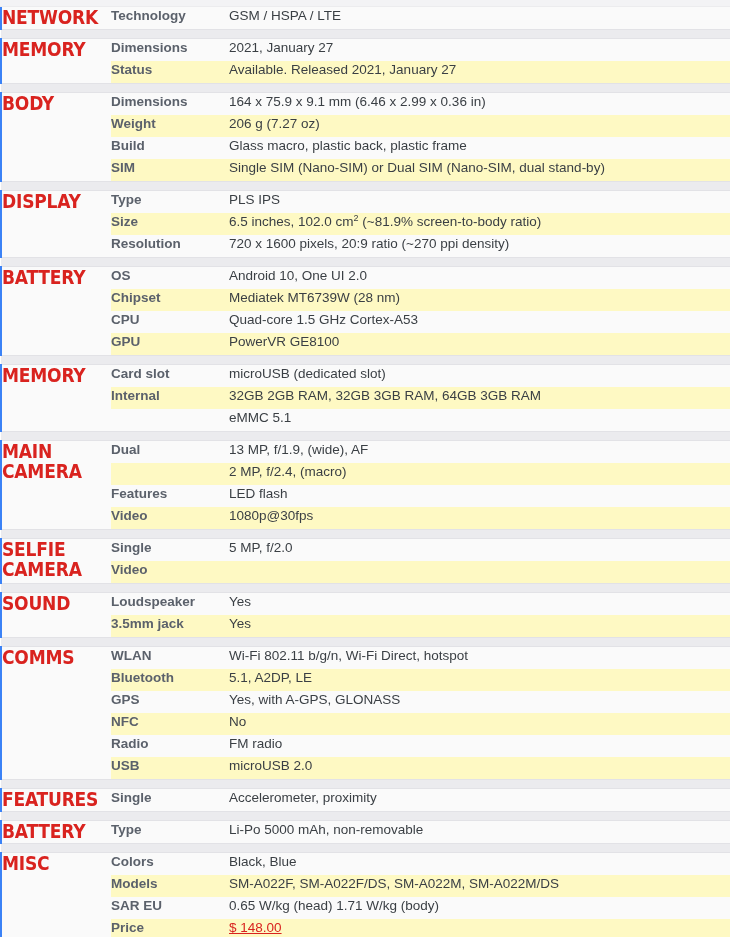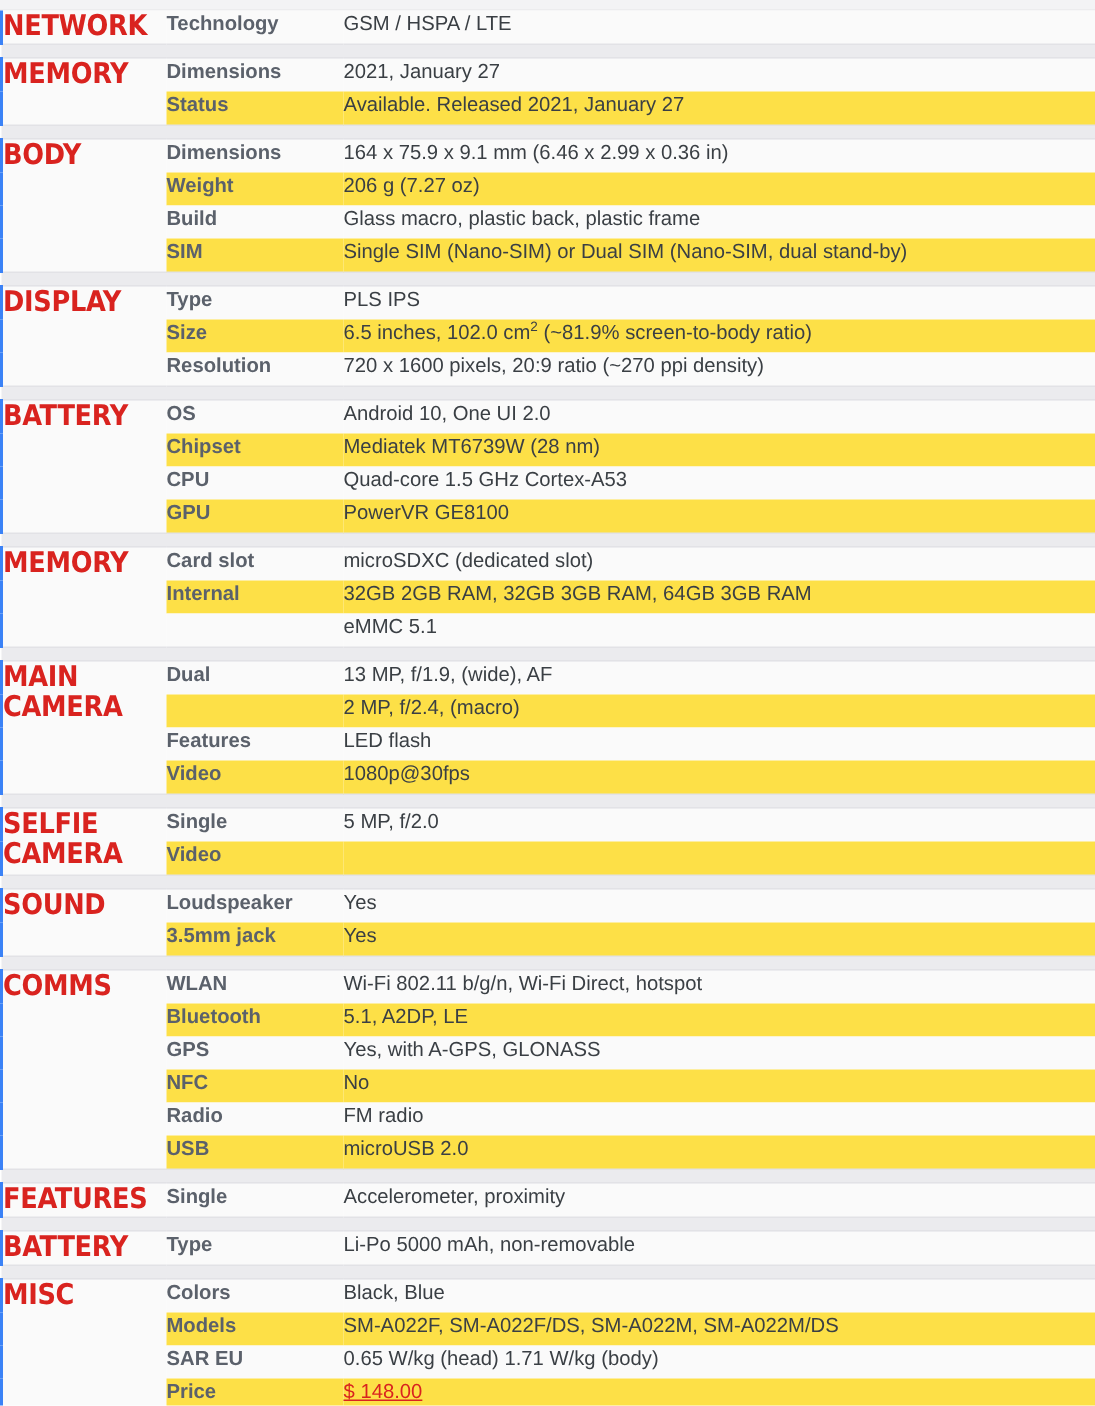--- a/index.html
+++ b/index.html
@@ -72,21 +72,21 @@
   td.val {
     font-size: 13.5px;
     color: #3a3f44;
     padding: 3px 10px 2px 0;
     line-height: 17px;
     margin-top: 23px;
   }
 
   
   tr.stripe-a td { background: #fafafa; }
-  tr.stripe-b td { background: #fde047; }
+  tr.stripe-b td { background: #fef9c3; }
 
   
   tr.sec-gap td {
     height: 8px;
     background: #ebebee;
     border-top: 1px solid #e2e2e6;
     border-bottom: 1px solid #e2e2e6;
     padding: 0;
   }
 
@@ -187,21 +187,21 @@
         <tr class="spec-row stripe-b">
           <td class="lbl">GPU</td>
           <td class="val">PowerVR GE8100</td>
         </tr>
         <tr class="sec-gap">
           <td colspan="3"></td>
         </tr>
         <tr class="spec-row stripe-a">
           <td class="cat" rowspan="3">MEMORY</td>
           <td class="lbl">Card slot</td>
-          <td class="val">microSDXC (dedicated slot)</td>
+          <td class="val">microUSB (dedicated slot)</td>
         </tr>
         <tr class="spec-row stripe-b">
           <td class="lbl">Internal</td>
           <td class="val">32GB 2GB RAM, 32GB 3GB RAM, 64GB 3GB RAM</td>
         </tr>
         <tr class="spec-row stripe-a">
           <td class="lbl"></td>
           <td class="val">eMMC 5.1</td>
         </tr>
         <tr class="sec-gap">

